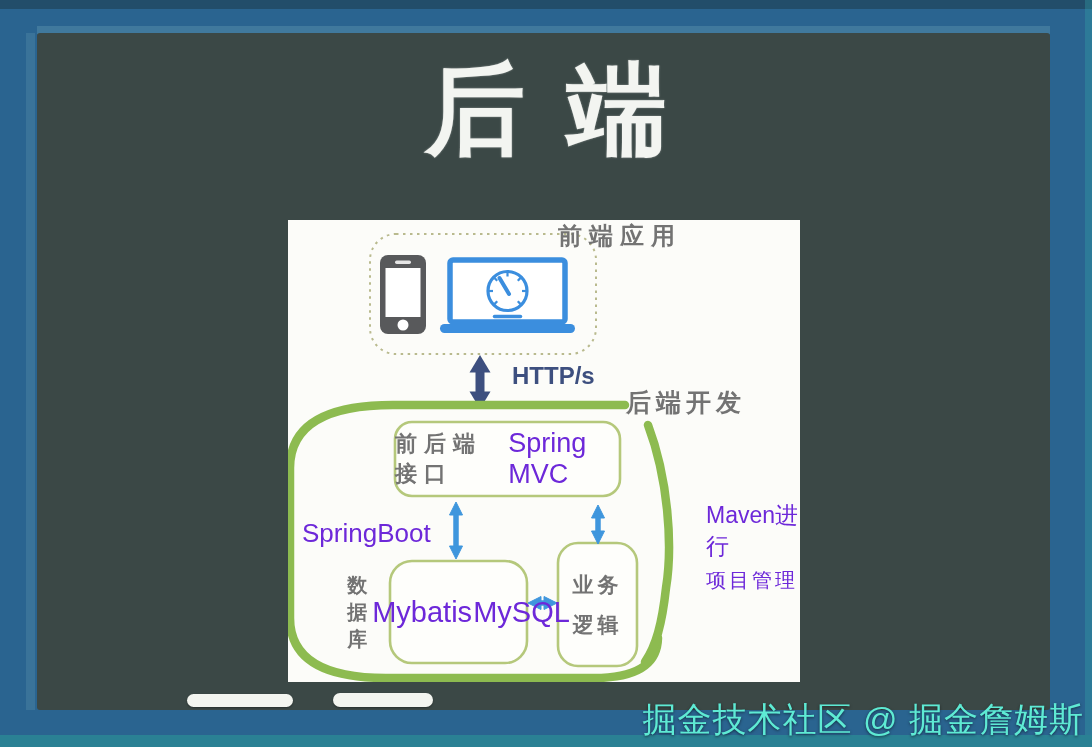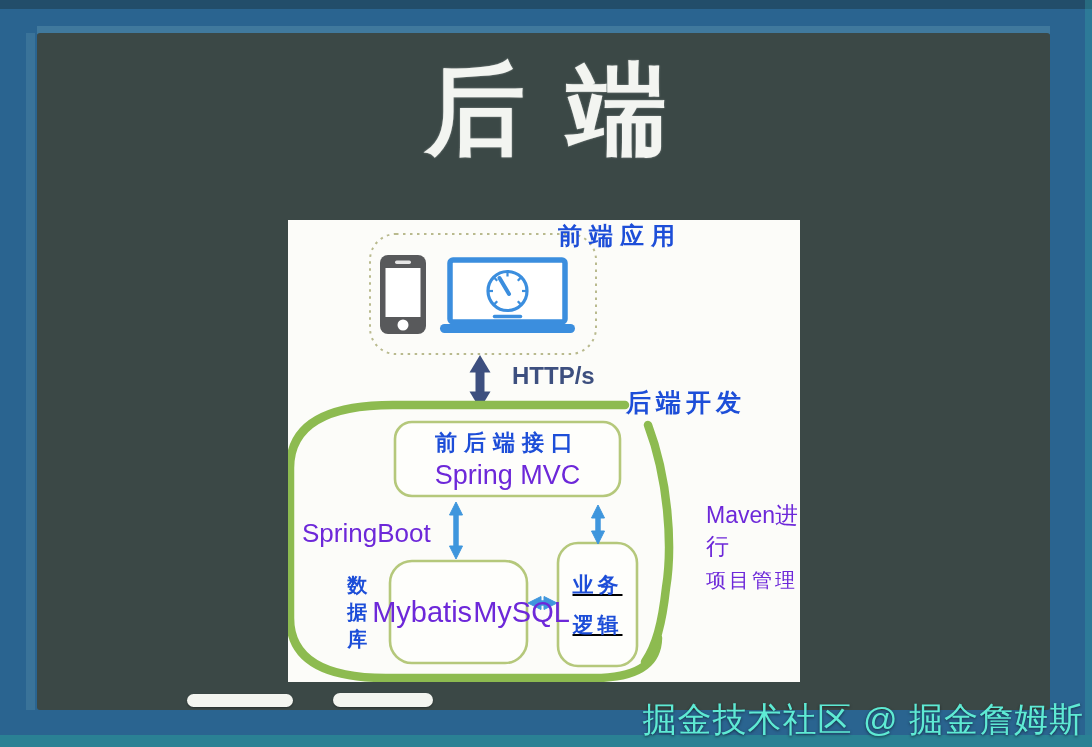--- a/index.html
+++ b/index.html
@@ -27,37 +27,37 @@
     text-shadow:0 0 2px rgba(255,255,255,.45);
     user-select:none;
   }
   
   .panel{
     position:absolute;left:288px;top:220px;width:512px;height:462px;
     background:#fcfcf9;
   }
   .panel svg{position:absolute;left:0;top:0;}
   .lbl{position:absolute;white-space:nowrap;line-height:1.15;}
-  .green{color:#1d4ed8;font-weight:600;}
+  .green{color:#737373;font-weight:600;}
   .blue{color:#6d28d9;font-weight:500;}
   .navy{color:#3d4f7f;font-weight:bold;}
   .frontend-label{left:270px;top:2px;font-size:24px;letter-spacing:7px;}
   .http-label{left:224px;top:142px;font-size:24px;}
   .backend-label{left:338px;top:168px;font-size:25px;letter-spacing:5px;}
   .api-box-text{position:absolute;left:107px;top:202px;width:225px;height:74px;
-    display:flex;flex-direction:column;align-items:center;justify-content:center;gap:2px;}
+    display:flex;flex-direction:row;align-items:center;justify-content:center;gap:2px;}
   .api-box-text .t1{font-size:22px;letter-spacing:7px;}
   .api-box-text .t2{font-size:27px;}
   .springboot-label{left:14px;top:299px;font-size:26px;}
   .db-box-text{position:absolute;left:102px;top:341px;width:137px;height:102px;
     display:flex;align-items:center;justify-content:center;gap:1px;}
   .db-box-text .t1{font-size:20px;letter-spacing:4px;}
   .db-box-text .t2,.db-box-text .t3{font-size:29px;}
   .biz-box-text{position:absolute;left:270px;top:323px;width:79px;height:123px;
-    display:flex;flex-direction:column;align-items:center;justify-content:center;gap:12px;text-decoration:underline;}
+    display:flex;flex-direction:column;align-items:center;justify-content:center;gap:12px;}
   .biz-box-text div{font-size:21px;letter-spacing:4px;}
   .maven-label{position:absolute;left:398px;top:280px;margin-left:20px;}
   .maven-label .t1{font-size:23px;}
   .maven-label .t2{font-size:20px;letter-spacing:3px;margin-top:5px;}
   
   .chalk{position:absolute;background:#f3f5f0;box-shadow:0 1px 2px rgba(0,0,0,.35);}
   .chalk1{left:187px;top:694px;width:106px;height:13px;border-radius:7px;}
   .chalk2{left:333px;top:693px;width:100px;height:14px;border-radius:7px;}
   .watermark{
     position:absolute;right:8px;top:697px;color:#5eead4;font-size:34px;

